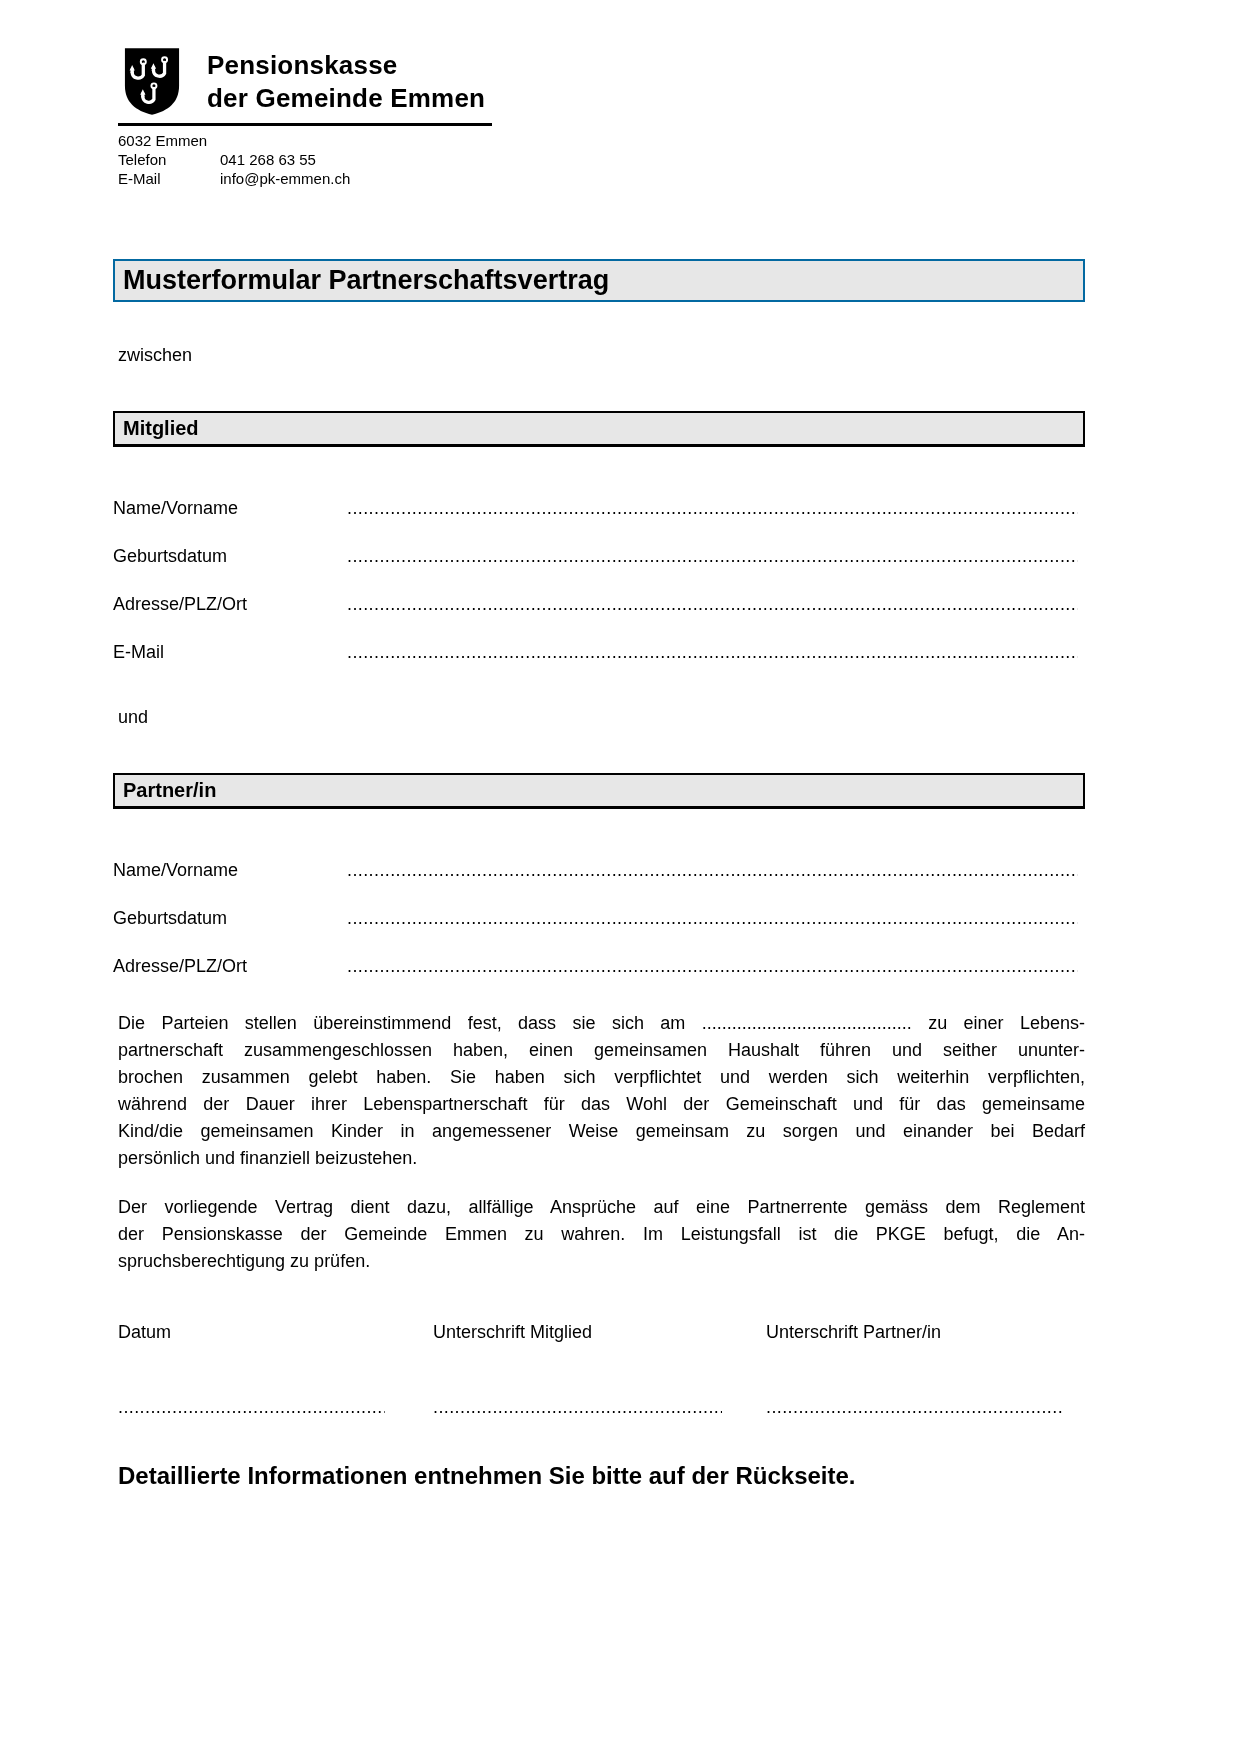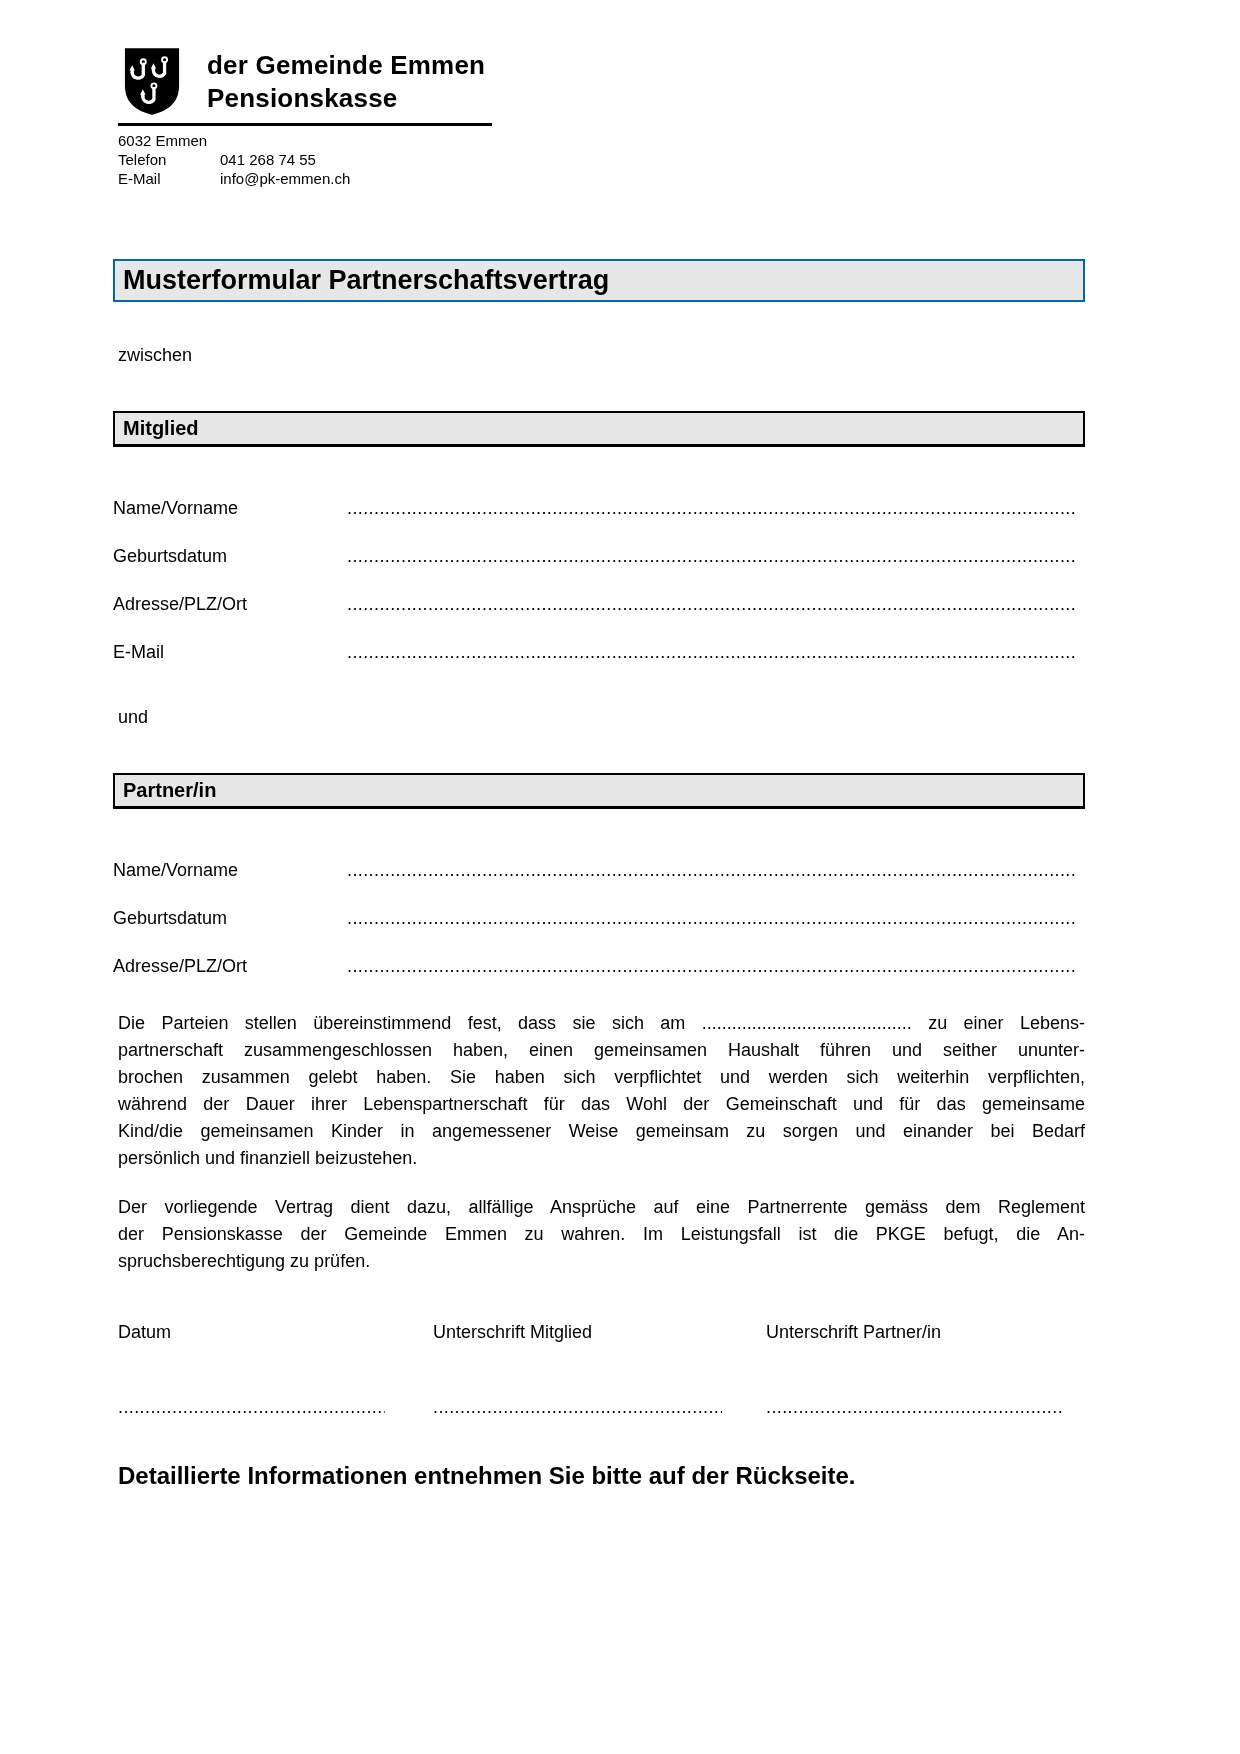--- a/index.html
+++ b/index.html
@@ -89,30 +89,30 @@
             <path d="M0 2.6 L0 14 A6.2 6.2 0 0 1 -11.5 11" stroke-width="3.4"></path>
             <path d="M-11.5 11 L-11.5 8" stroke-width="3.4"></path>
             <path d="M-11.5 3.5 L-14.2 9.2 L-8.8 9.2 Z" fill="#ffffff" stroke="none"></path>
           </g>
         </defs>
         <use href="#fishhook" x="21" y="15"></use>
         <use href="#fishhook" x="43" y="13"></use>
         <use href="#fishhook" x="32" y="40"></use>
       </svg>
       <div class="org-name">
+        <div>Pensionskasse</div>
         <div>der Gemeinde Emmen</div>
-        <div>Pensionskasse</div>
       </div>
     </div>
     <div class="header-rule"></div>
     <div class="address">
       <div>6032 Emmen</div>
       <div class="contact-row">
         <span class="contact-label">Telefon</span>
-        <span>041 268 74 55</span>
+        <span>041 268 63 55</span>
       </div>
       <div class="contact-row">
         <span class="contact-label">E-Mail</span>
         <span>info@pk-emmen.ch</span>
       </div>
     </div>
   </header>
 
   <div class="title-bar">
     <span>Musterformular Partnerschaftsvertrag</span>

